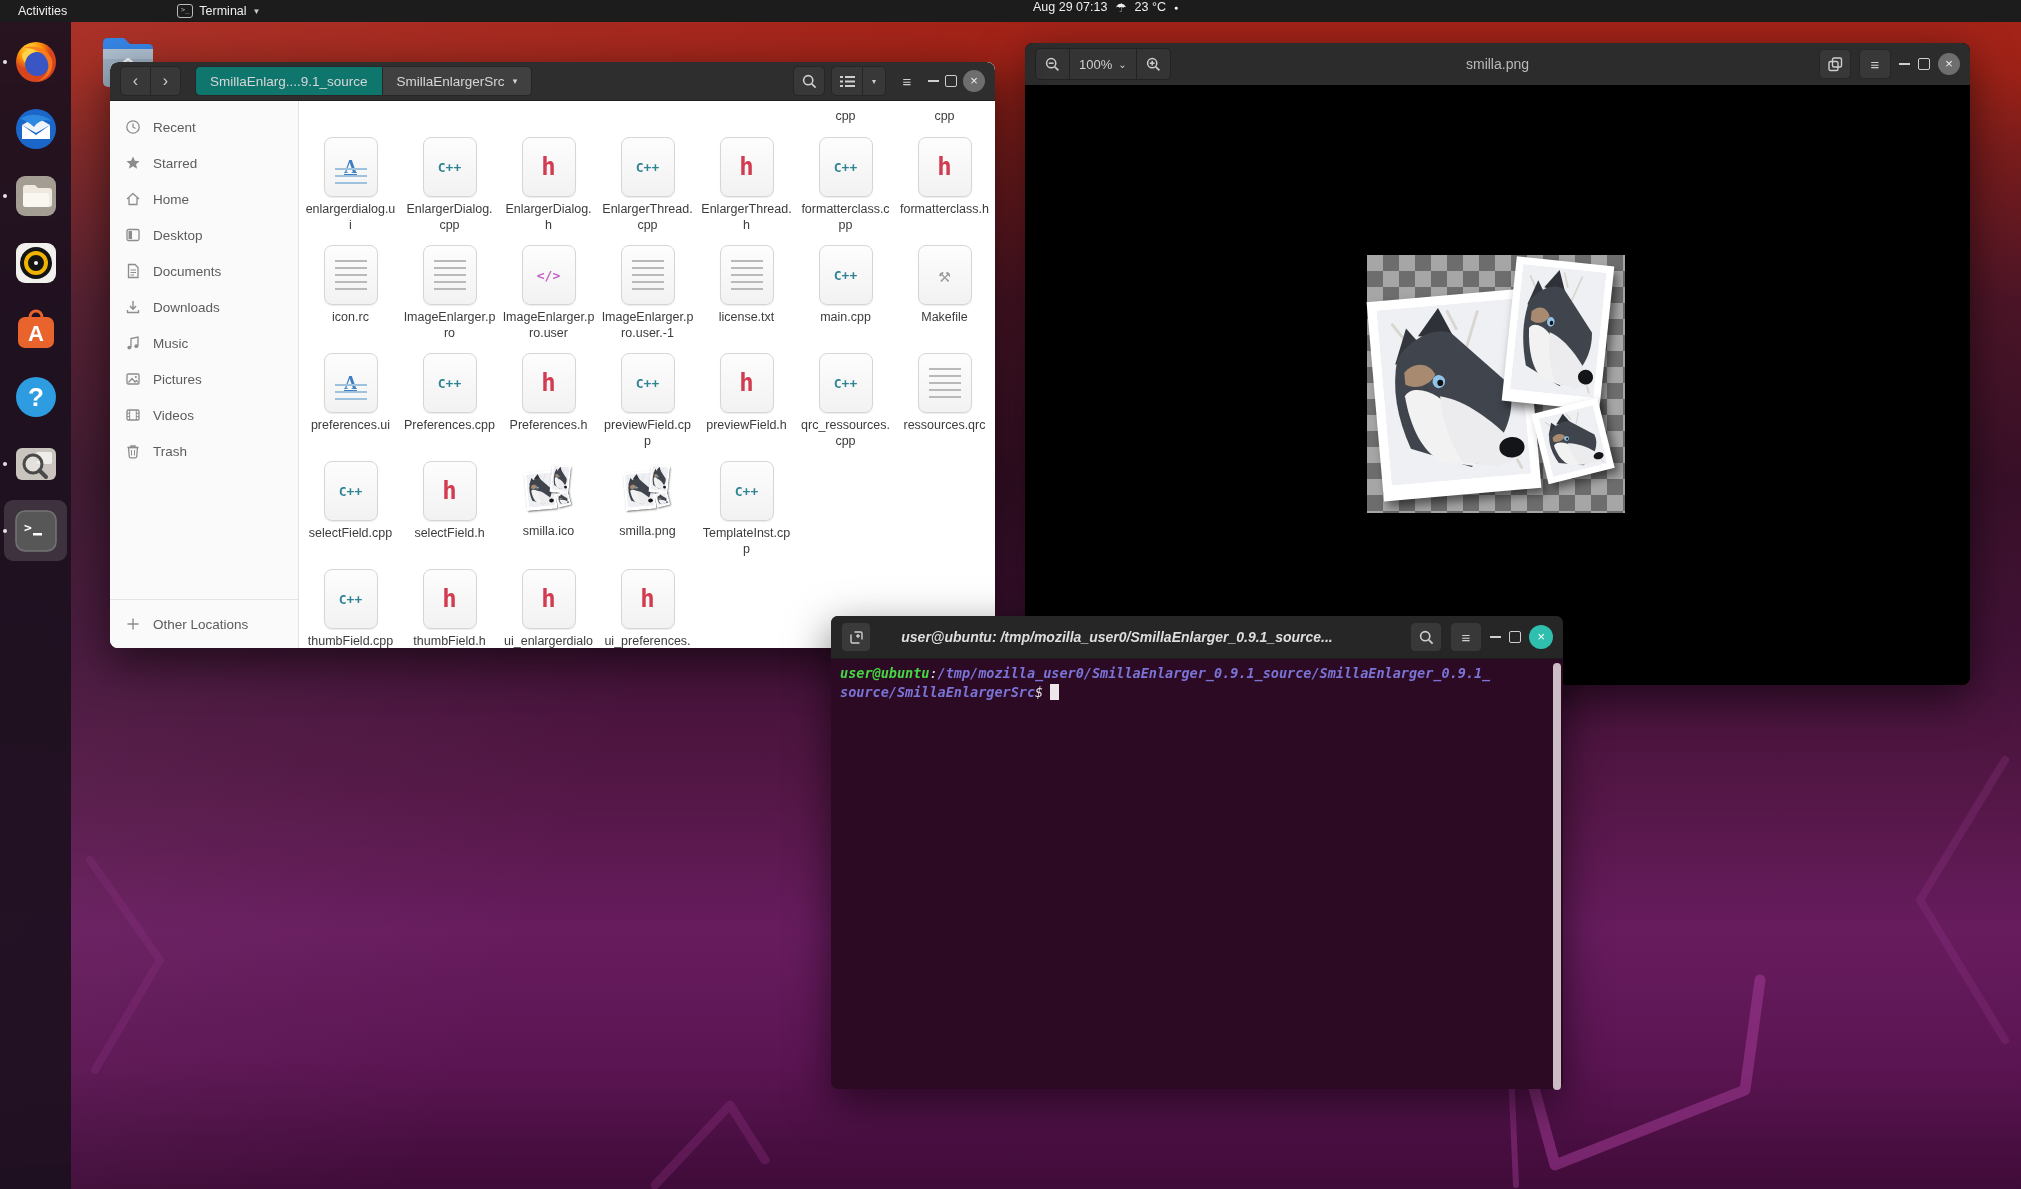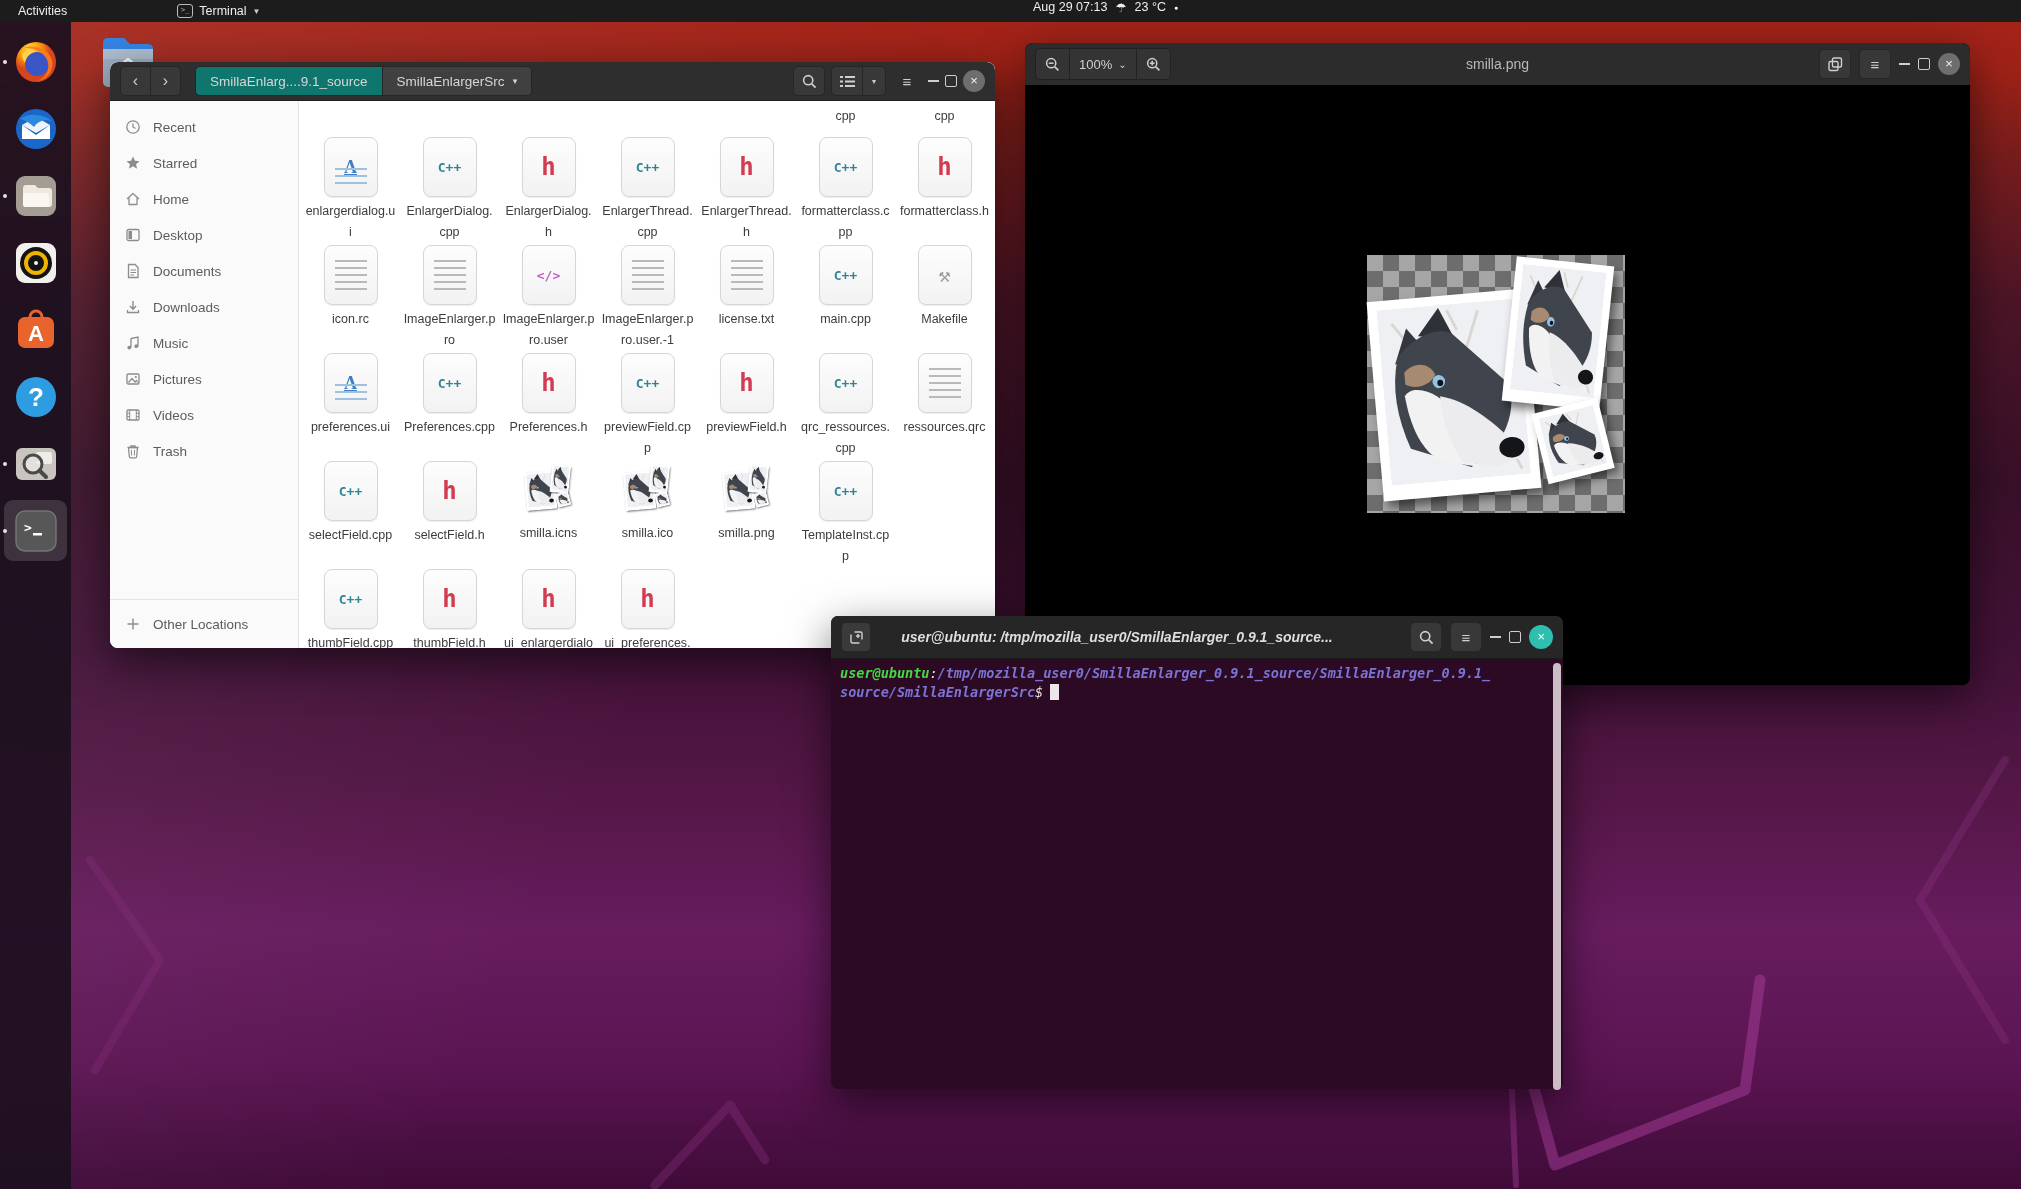--- a/index.html
+++ b/index.html
@@ -74,21 +74,21 @@
   .side-item .si-ico{width:17px;height:17px;display:flex;align-items:center;justify-content:center;
     color:#8c8c8c;font-size:14px;}
   .side-item svg{width:16px;height:16px;}
   .side-sep{height:1px;background:#e4e4e4;margin:6px 0;}
   .side-bottom{position:absolute;bottom:6px;left:0;right:0;}
   .grid{flex:1;padding:6px 0 0 2px;position:relative;}
   .grow{display:flex;}
   .gcell{width:99px;display:flex;flex-direction:column;align-items:center;}
   .grow.partial{height:30px;}
   .grow.filerow{height:108px;}
-  .tile-label{font-size:12.5px;color:#3c3c3c;text-align:center;line-height:21px;
+  .tile-label{font-size:12.5px;color:#3c3c3c;text-align:center;line-height:16px;
     max-width:92px;word-break:break-all;margin-top:4px;}
   .plabel{font-size:12.5px;color:#3c3c3c;margin-top:2px;}
   .file-icon{width:52px;height:58px;border:1px solid #d6d6d6;border-radius:8px;
     background:linear-gradient(180deg,#fdfdfd,#f2f2f2);display:flex;align-items:center;
     justify-content:center;position:relative;box-shadow:0 1px 1px rgba(0,0,0,.08);}
   .glyph{font-weight:bold;font-family:"DejaVu Sans Mono",monospace;}
   .g-cpp{color:#2f8494;font-size:13px;}
   .g-h{color:#d23c50;font-size:24px;}
   .g-code{color:#c45fc8;font-size:13px;}
   .g-make{color:#9a9a9a;font-size:20px;}
@@ -630,21 +630,21 @@
                     </svg>
                   </div>
                   <div class="pol p-sm">
                     <svg viewBox="0 0 100 120" preserveAspectRatio="none">
                       <use href="#husky"></use>
                     </svg>
                   </div>
                 </div>
               </div>
             </div>
-            <div class="tile-label">smilla.icns</div>
+            <div class="tile-label">smilla.ico</div>
           </div>
           <div class="gcell">
             <div class="mini-box">
               <div class="mini">
                 <div class="collage">
                   <div class="pol p-big">
                     <svg viewBox="0 0 100 120" preserveAspectRatio="none">
                       <use href="#husky"></use>
                     </svg>
                   </div>
@@ -654,44 +654,20 @@
                     </svg>
                   </div>
                   <div class="pol p-sm">
                     <svg viewBox="0 0 100 120" preserveAspectRatio="none">
                       <use href="#husky"></use>
                     </svg>
                   </div>
                 </div>
               </div>
             </div>
-            <div class="tile-label">smilla.ico</div>
-          </div>
-          <div class="gcell">
-            <div class="mini-box">
-              <div class="mini">
-                <div class="collage">
-                  <div class="pol p-big">
-                    <svg viewBox="0 0 100 120" preserveAspectRatio="none">
-                      <use href="#husky"></use>
-                    </svg>
-                  </div>
-                  <div class="pol p-med">
-                    <svg viewBox="0 0 100 120" preserveAspectRatio="none">
-                      <use href="#husky"></use>
-                    </svg>
-                  </div>
-                  <div class="pol p-sm">
-                    <svg viewBox="0 0 100 120" preserveAspectRatio="none">
-                      <use href="#husky"></use>
-                    </svg>
-                  </div>
-                </div>
-              </div>
-            </div>
             <div class="tile-label">smilla.png</div>
           </div>
           <div class="gcell">
             <div class="file-icon">
               <span class="glyph g-cpp">C++</span>
             </div>
             <div class="tile-label">TemplateInst.cpp</div>
           </div>
         </div>
         <div class="grow filerow">

